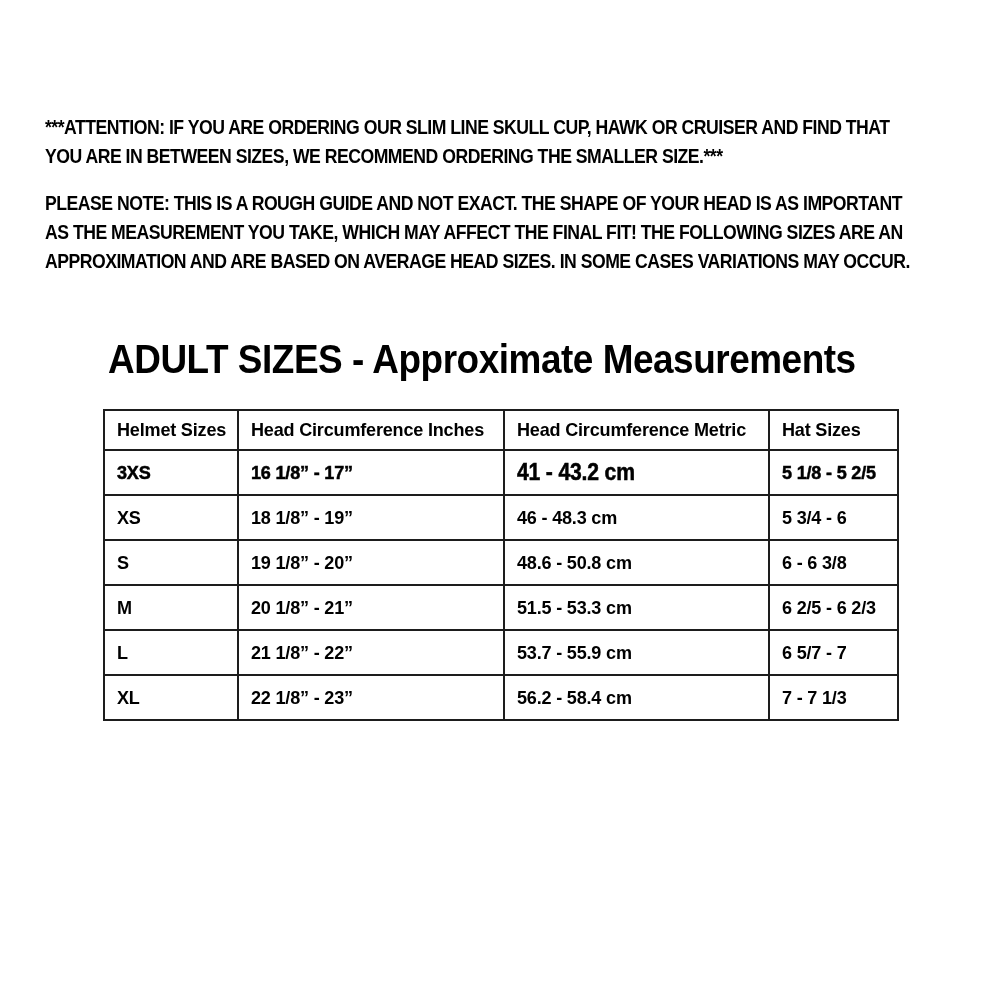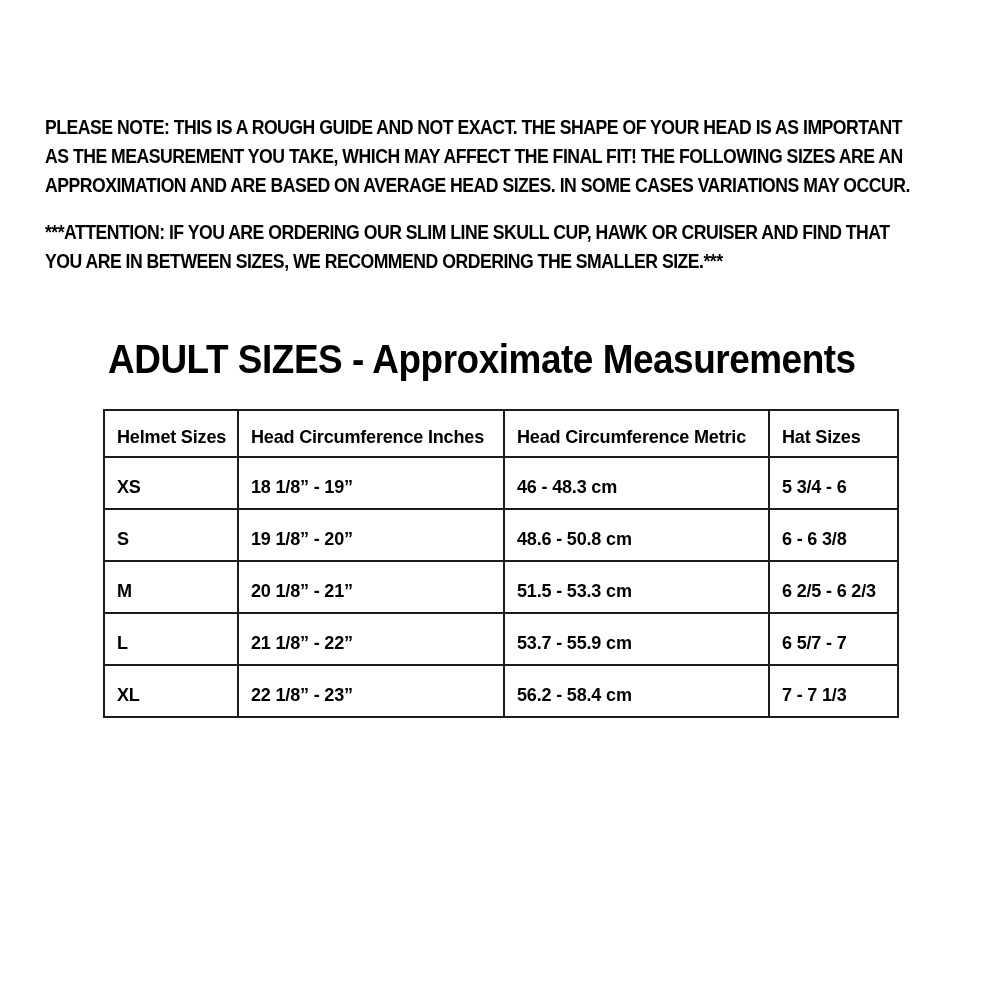--- a/index.html
+++ b/index.html
@@ -48,21 +48,21 @@
     table-layout: fixed;
   }
   .size-table col.c1 { width: 134px; }
   .size-table col.c2 { width: 266px; }
   .size-table col.c3 { width: 265px; }
   .size-table col.c4 { width: 129px; }
   .size-table th, .size-table td {
     border: 2px solid #1d1d1d;
     text-align: left;
     vertical-align: middle;
-    padding: 7px 2px 0 12px;
+    padding: 0 2px 0 12px;
     overflow: hidden;
   }
   .size-table th {
     height: 38px;
     font-size: 19px;
     font-weight: bold;
   }
   .size-table td {
     height: 43px;
     font-size: 19px;
@@ -81,48 +81,54 @@
     font-size: 23px;
     transform: scaleX(0.92);
   }
 </style>
 </head>
 <body>
 
 <div class="page">
 
   <div class="para">
+    <div class="note-line">***ATTENTION: IF YOU ARE ORDERING OUR SLIM LINE SKULL CUP, HAWK OR CRUISER AND FIND THAT</div>
+    <div class="note-line">YOU ARE IN BETWEEN SIZES, WE RECOMMEND ORDERING THE SMALLER SIZE.***</div>
+  </div>
+
+  <div class="para">
     <div class="note-line">PLEASE NOTE: THIS IS A ROUGH GUIDE AND NOT EXACT. THE SHAPE OF YOUR HEAD IS AS IMPORTANT</div>
     <div class="note-line">AS THE MEASUREMENT YOU TAKE, WHICH MAY AFFECT THE FINAL FIT! THE FOLLOWING SIZES ARE AN</div>
     <div class="note-line">APPROXIMATION AND ARE BASED ON AVERAGE HEAD SIZES. IN SOME CASES VARIATIONS MAY OCCUR.</div>
-  </div>
-
-  <div class="para">
-    <div class="note-line">***ATTENTION: IF YOU ARE ORDERING OUR SLIM LINE SKULL CUP, HAWK OR CRUISER AND FIND THAT</div>
-    <div class="note-line">YOU ARE IN BETWEEN SIZES, WE RECOMMEND ORDERING THE SMALLER SIZE.***</div>
   </div>
 
   <h1 class="title">ADULT SIZES - Approximate Measurements</h1>
 
   <table class="size-table">
     <colgroup>
       <col class="c1">
         <col class="c2">
         <col class="c3">
         <col class="c4">
     </colgroup>
     <thead>
       <tr>
         <th><span class="ct">Helmet Sizes</span></th>
         <th><span class="ct">Head Circumference Inches</span></th>
         <th><span class="ct">Head Circumference Metric</span></th>
         <th><span class="ct">Hat Sizes</span></th>
       </tr>
     </thead>
     <tbody>
+      <tr class="row-emph">
+        <td><span class="ct">3XS</span></td>
+        <td><span class="ct">16 1/8” - 17”</span></td>
+        <td class="metric-cell"><span class="ct">41 - 43.2 cm</span></td>
+        <td><span class="ct">5 1/8 - 5 2/5</span></td>
+      </tr>
       <tr>
         <td><span class="ct">XS</span></td>
         <td><span class="ct">18 1/8” - 19”</span></td>
         <td class="metric-cell"><span class="ct">46 - 48.3 cm</span></td>
         <td><span class="ct">5 3/4 - 6</span></td>
       </tr>
       <tr>
         <td><span class="ct">S</span></td>
         <td><span class="ct">19 1/8” - 20”</span></td>
         <td class="metric-cell"><span class="ct">48.6 - 50.8 cm</span></td>

